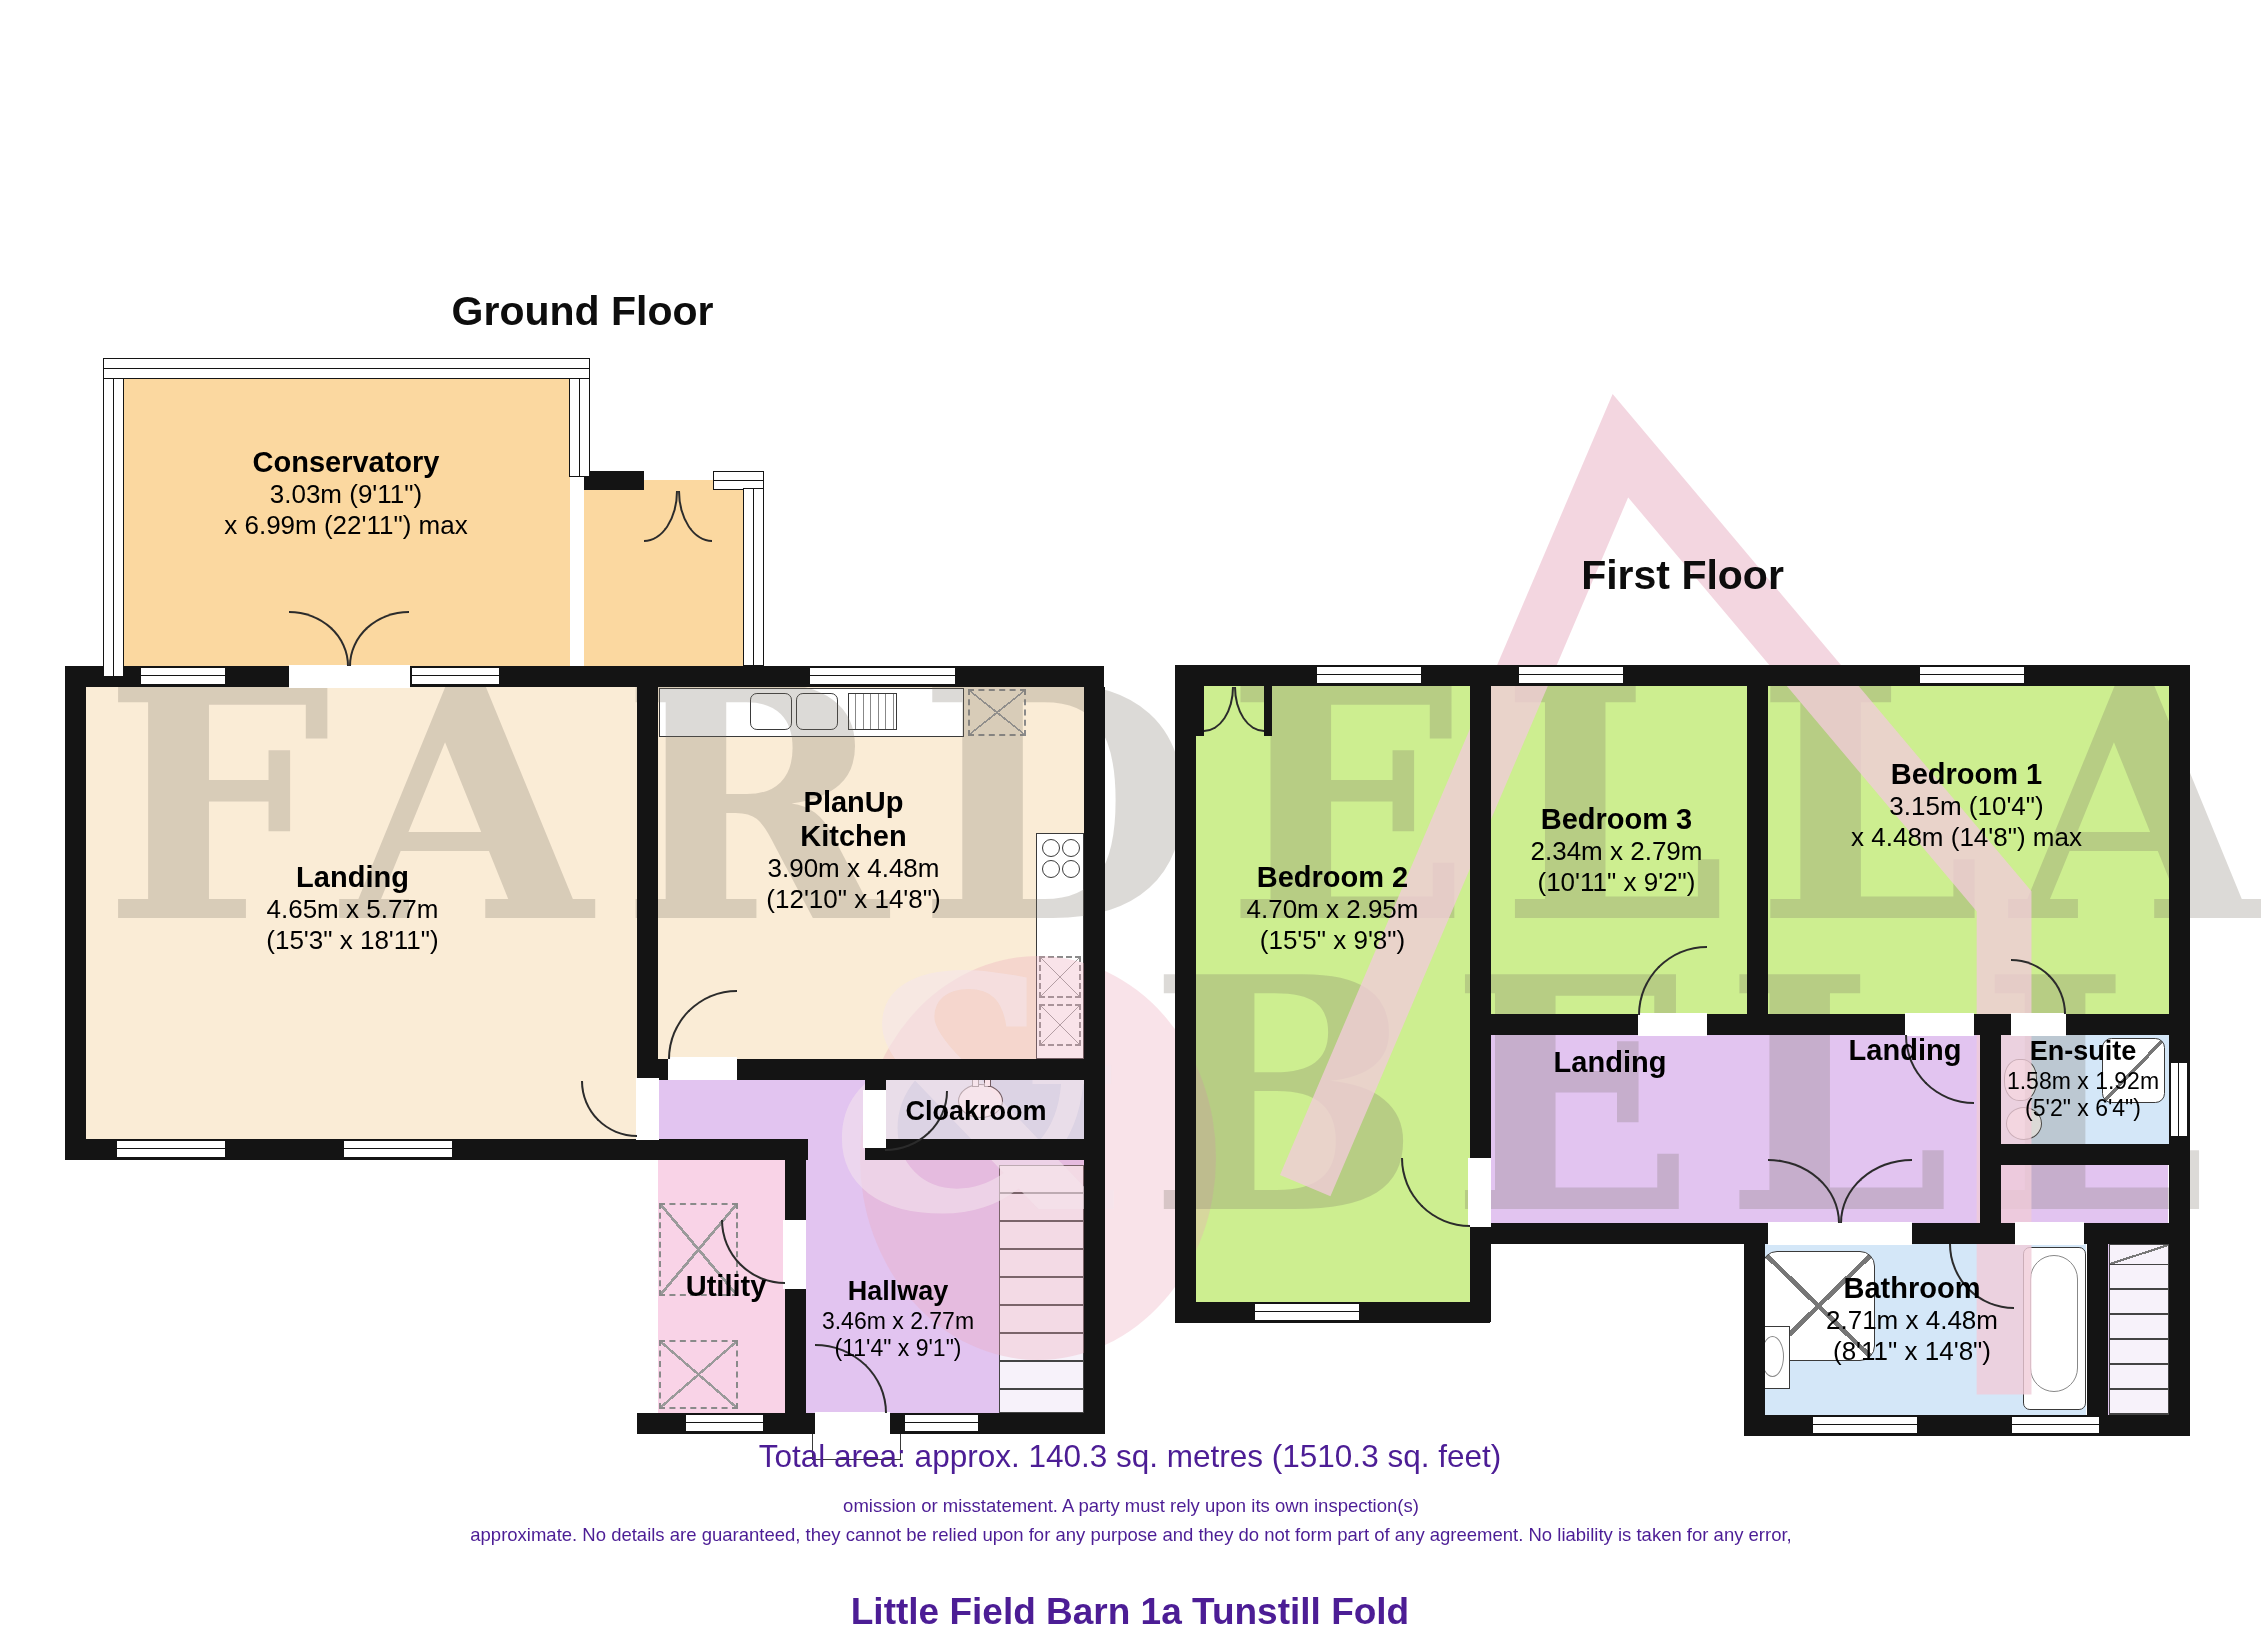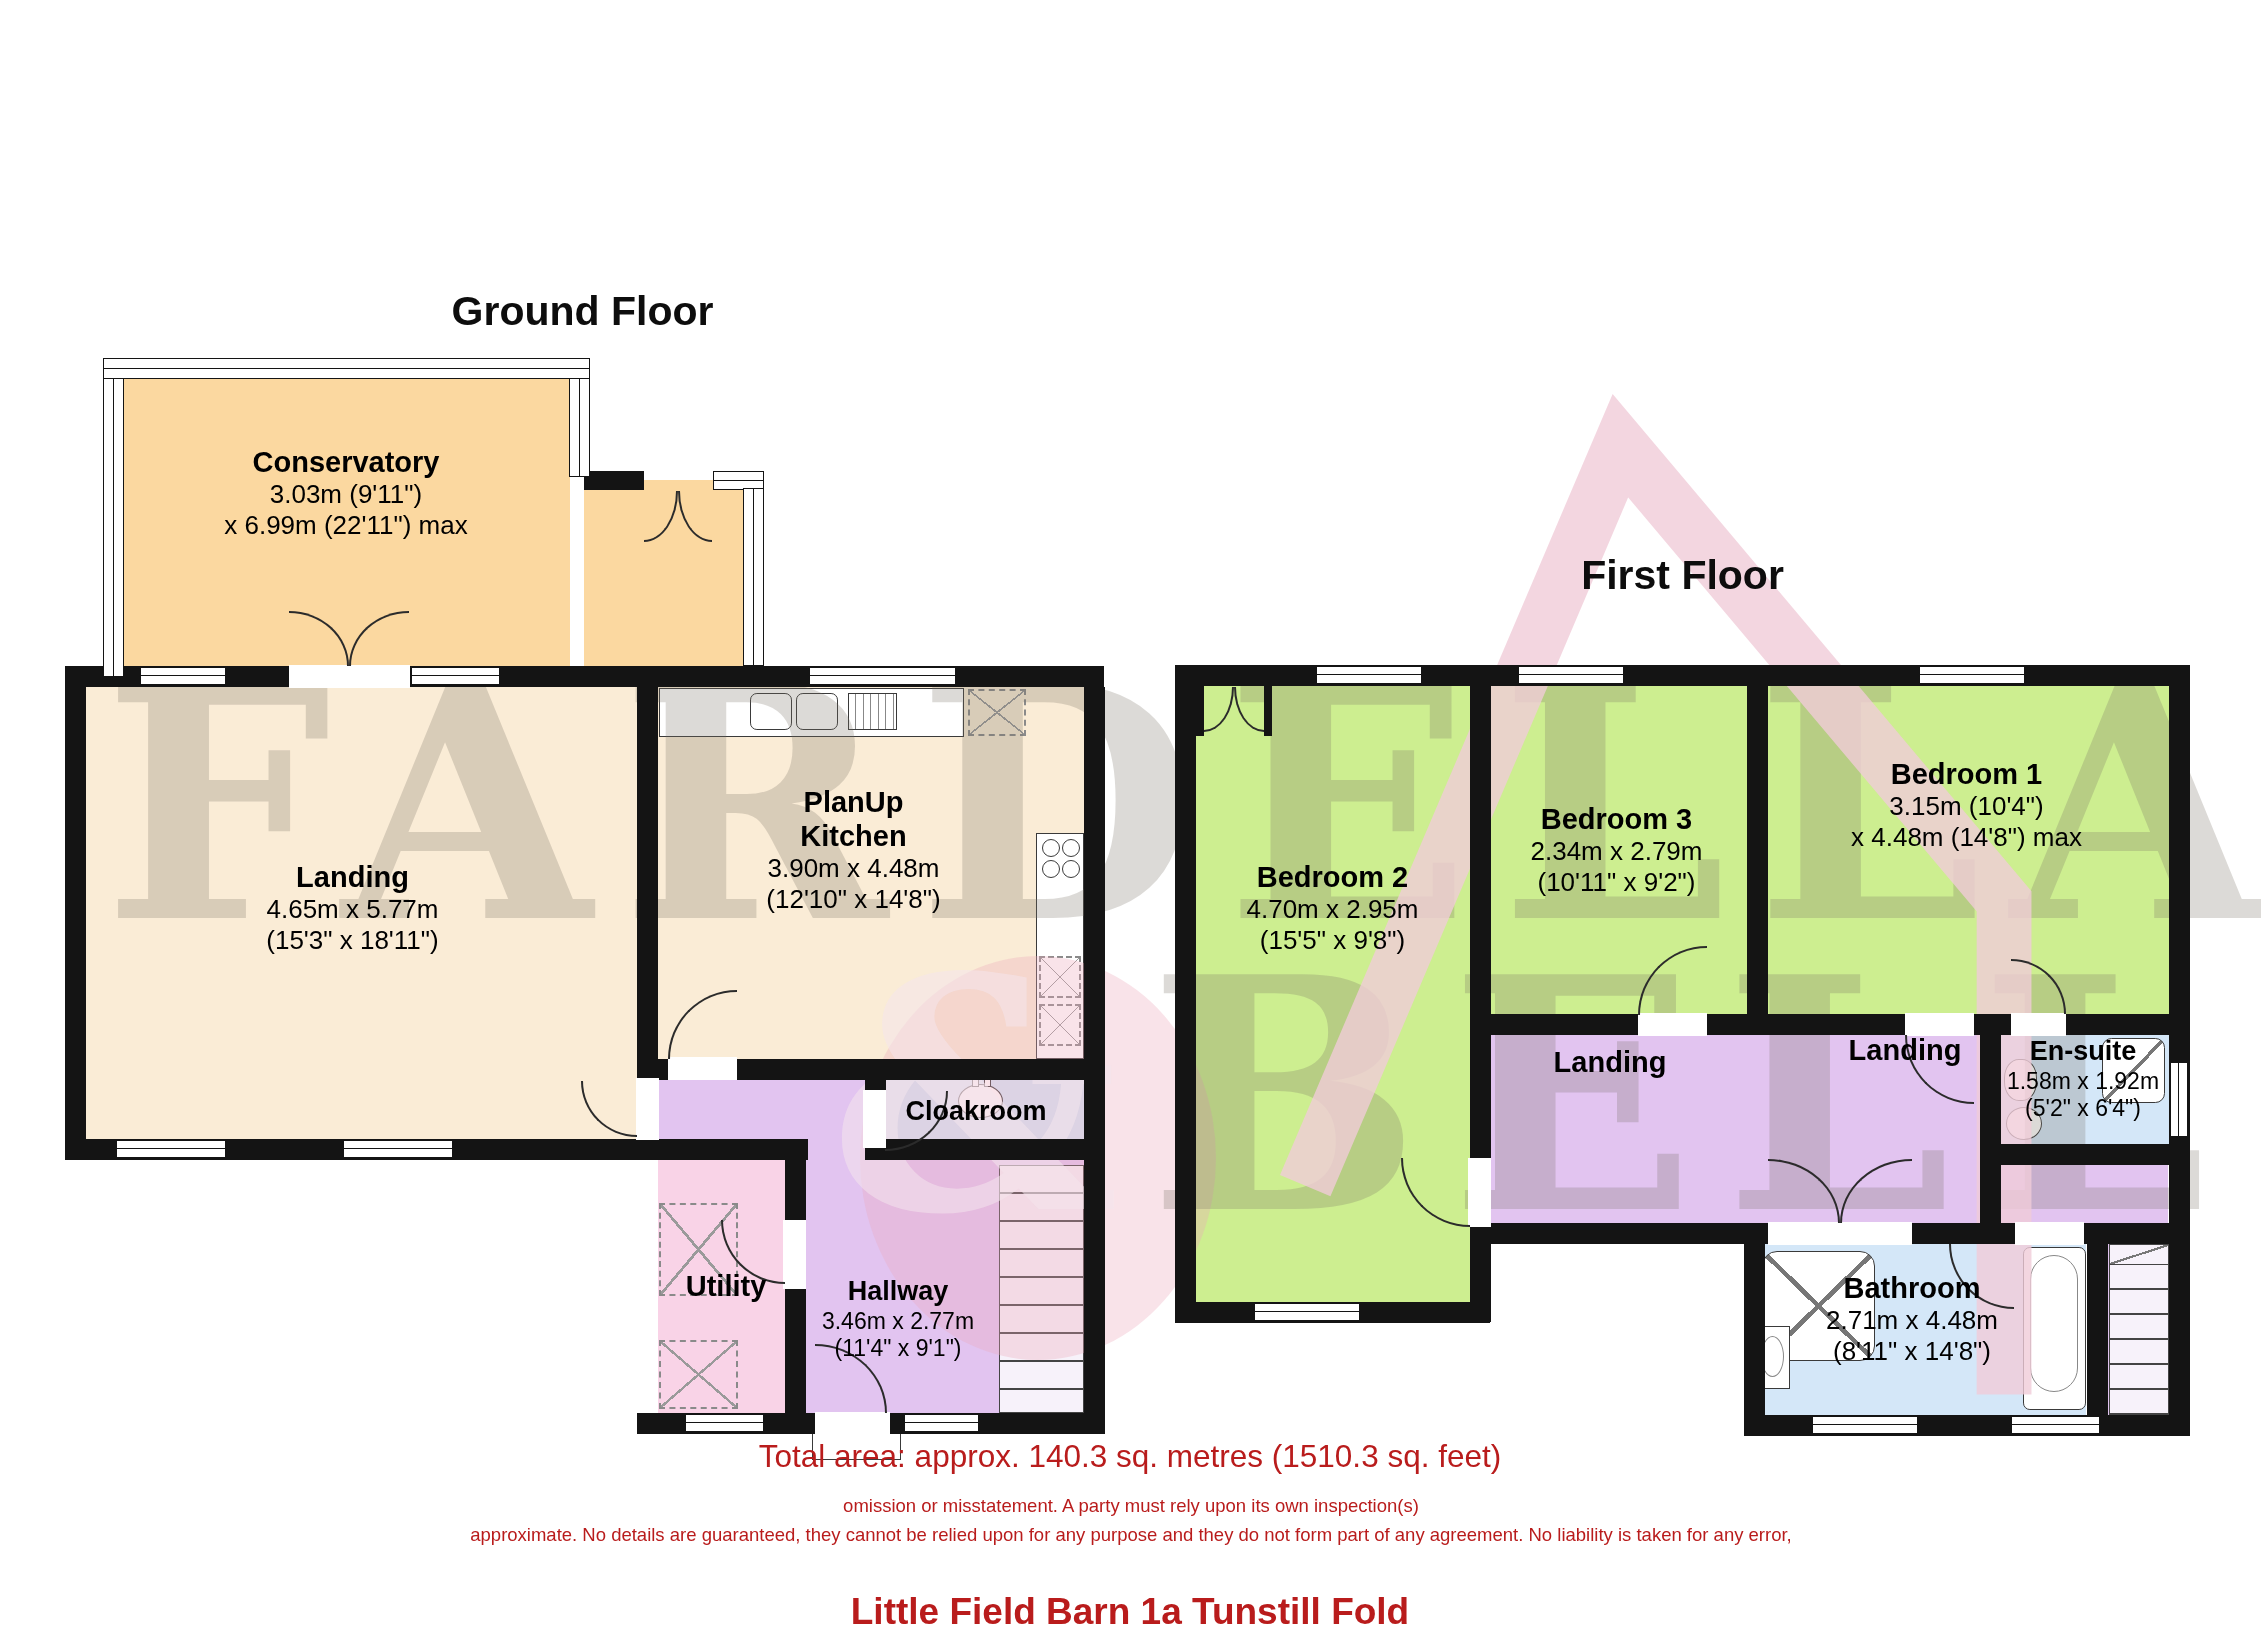--- a/index.html
+++ b/index.html
@@ -21,21 +21,21 @@
   .door.tl{border-top-width:2.1px;border-left-width:2.1px;border-radius:100% 0 0 0;}
   .door.br{border-bottom-width:2.1px;border-right-width:2.1px;border-radius:0 0 100% 0;}
   .door.bl{border-bottom-width:2.1px;border-left-width:2.1px;border-radius:0 0 0 100%;}
   .stairs{position:absolute;z-index:2;border:1.4px solid #444;box-sizing:border-box;}
   .lbl{position:absolute;z-index:6;text-align:center;color:#000;line-height:1.18;}
   .lbl .nm{font-weight:bold;font-size:29px;}
   .lbl .nm.sm{font-size:27px;}
   .lbl .dm{font-size:26px;}
   .lbl .dm.sm{font-size:23px;}
   .floor-title{position:absolute;z-index:6;font-weight:bold;font-size:41px;color:#0d0d0d;text-align:center;}
-  .foot{position:absolute;z-index:6;text-align:center;color:#b91c1c;}
+  .foot{position:absolute;z-index:6;text-align:center;color:#4c1d95;}
   svg.roof{position:absolute;left:0;top:0;z-index:3;pointer-events:none;}
   .pinkdisc{position:absolute;z-index:3;border-radius:50%;background:rgba(236,168,188,0.32);}
   .amp{color:rgba(244,230,236,0.55);}
 </style>
 </head>
 <body>
 
 <div class="wm" style="left:103px;top:644px;width:2097px;text-align:center;font-size:322px;">FARDELLA</div>
 <div class="pinkdisc" style="left:860px;top:956px;width:356px;height:404px;"></div>
 <div class="wm" style="left:829px;top:935px;font-size:322px;"><span class="amp">&amp;</span><span>BELL</span></div>

